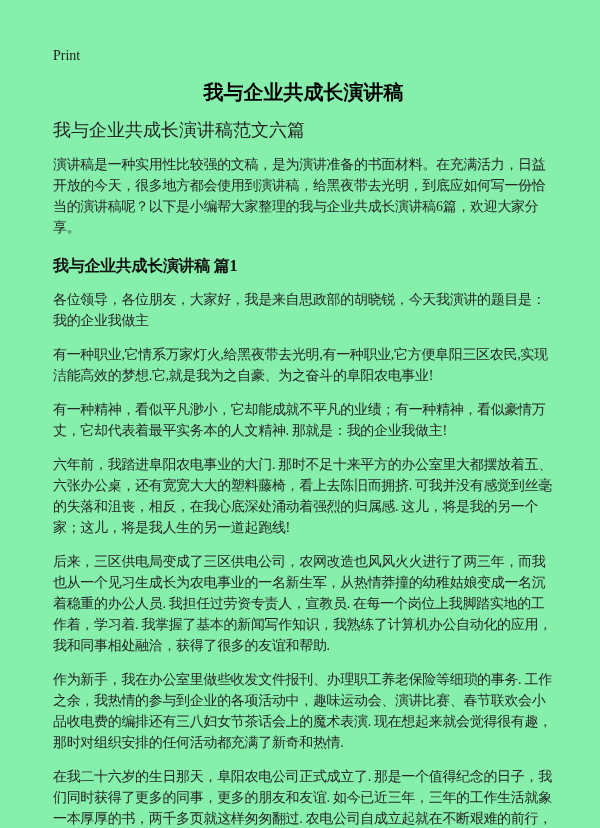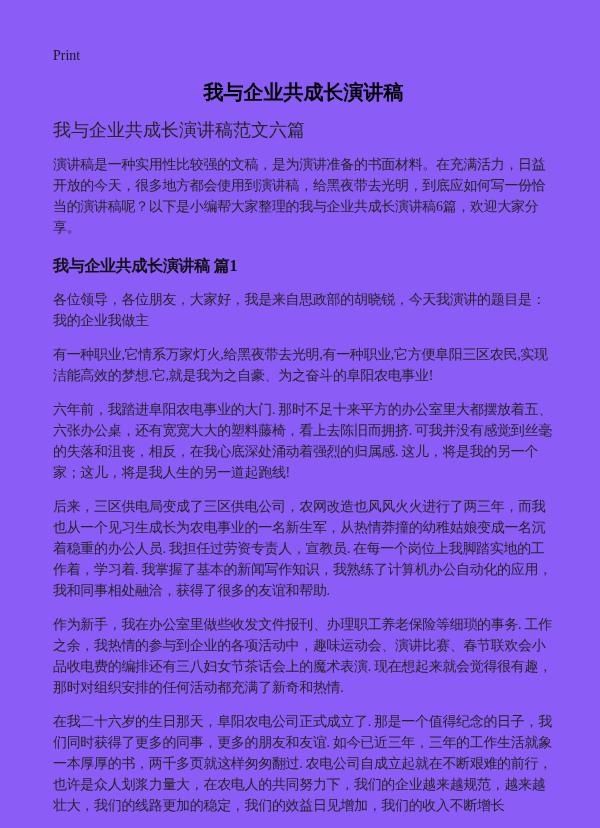--- a/index.html
+++ b/index.html
@@ -12,21 +12,21 @@
     height: 828px;
     overflow: hidden;
     font-family: "Liberation Serif", "DejaVu Serif", serif;
     color: #262626;
   }
   .page {
     box-sizing: border-box;
     width: 600px;
     height: 828px;
     padding: 46px 46px 0 53px;
-    background: #8b5cf6;
+    background: #86efac;
   }
   .print-link {
     font-size: 14px;
     color: #1c1c1c;
     margin: 0 0 16px 0;
     cursor: pointer;
     display: inline-block;
   }
   .doc-title {
     font-size: 20px;
@@ -70,20 +70,21 @@
   <div class="subtitle">我与企业共成长演讲稿范文六篇</div>
 
   <p class="para">演讲稿是一种实用性比较强的文稿，是为演讲准备的书面材料。在充满活力，日益开放的今天，很多地方都会使用到演讲稿，给黑夜带去光明，到底应如何写一份恰当的演讲稿呢？以下是小编帮大家整理的我与企业共成长演讲稿6篇，欢迎大家分享。</p>
 
   <h2 class="section-heading">我与企业共成长演讲稿 篇1</h2>
 
   <p class="para">各位领导，各位朋友，大家好，我是来自思政部的胡晓锐，今天我演讲的题目是：我的企业我做主</p>
 
   <p class="para">有一种职业,它情系万家灯火,给黑夜带去光明,有一种职业,它方便阜阳三区农民,实现洁能高效的梦想.它,就是我为之自豪、为之奋斗的阜阳农电事业!</p>
 
+  <p class="para">有一种精神，看似平凡渺小，它却能成就不平凡的业绩；有一种精神，看似豪情万丈，它却代表着最平实务本的人文精神. 那就是：我的企业我做主!</p>
 
   <p class="para">六年前，我踏进阜阳农电事业的大门. 那时不足十来平方的办公室里大都摆放着五、六张办公桌，还有宽宽大大的塑料藤椅，看上去陈旧而拥挤. 可我并没有感觉到丝毫的失落和沮丧，相反，在我心底深处涌动着强烈的归属感. 这儿，将是我的另一个家；这儿，将是我人生的另一道起跑线!</p>
 
   <p class="para">后来，三区供电局变成了三区供电公司，农网改造也风风火火进行了两三年，而我也从一个见习生成长为农电事业的一名新生军，从热情莽撞的幼稚姑娘变成一名沉着稳重的办公人员. 我担任过劳资专责人，宣教员. 在每一个岗位上我脚踏实地的工作着，学习着. 我掌握了基本的新闻写作知识，我熟练了计算机办公自动化的应用，我和同事相处融洽，获得了很多的友谊和帮助.</p>
 
   <p class="para">作为新手，我在办公室里做些收发文件报刊、办理职工养老保险等细琐的事务. 工作之余，我热情的参与到企业的各项活动中，趣味运动会、演讲比赛、春节联欢会小品收电费的编排还有三八妇女节茶话会上的魔术表演. 现在想起来就会觉得很有趣，那时对组织安排的任何活动都充满了新奇和热情.</p>
 
   <p class="para">在我二十六岁的生日那天，阜阳农电公司正式成立了. 那是一个值得纪念的日子，我们同时获得了更多的同事，更多的朋友和友谊. 如今已近三年，三年的工作生活就象一本厚厚的书，两千多页就这样匆匆翻过. 农电公司自成立起就在不断艰难的前行，也许是众人划浆力量大，在农电人的共同努力下，我们的企业越来越规范，越来越壮大，我们的线路更加的稳定，我们的效益日见增加，我们的收入不断增长</p>
 </div>
 

